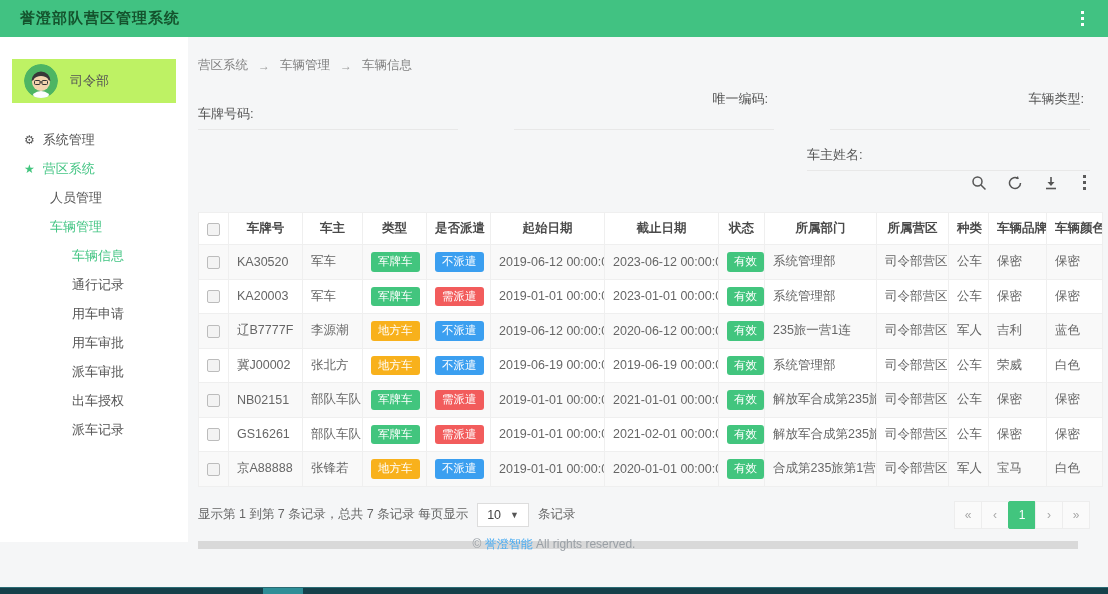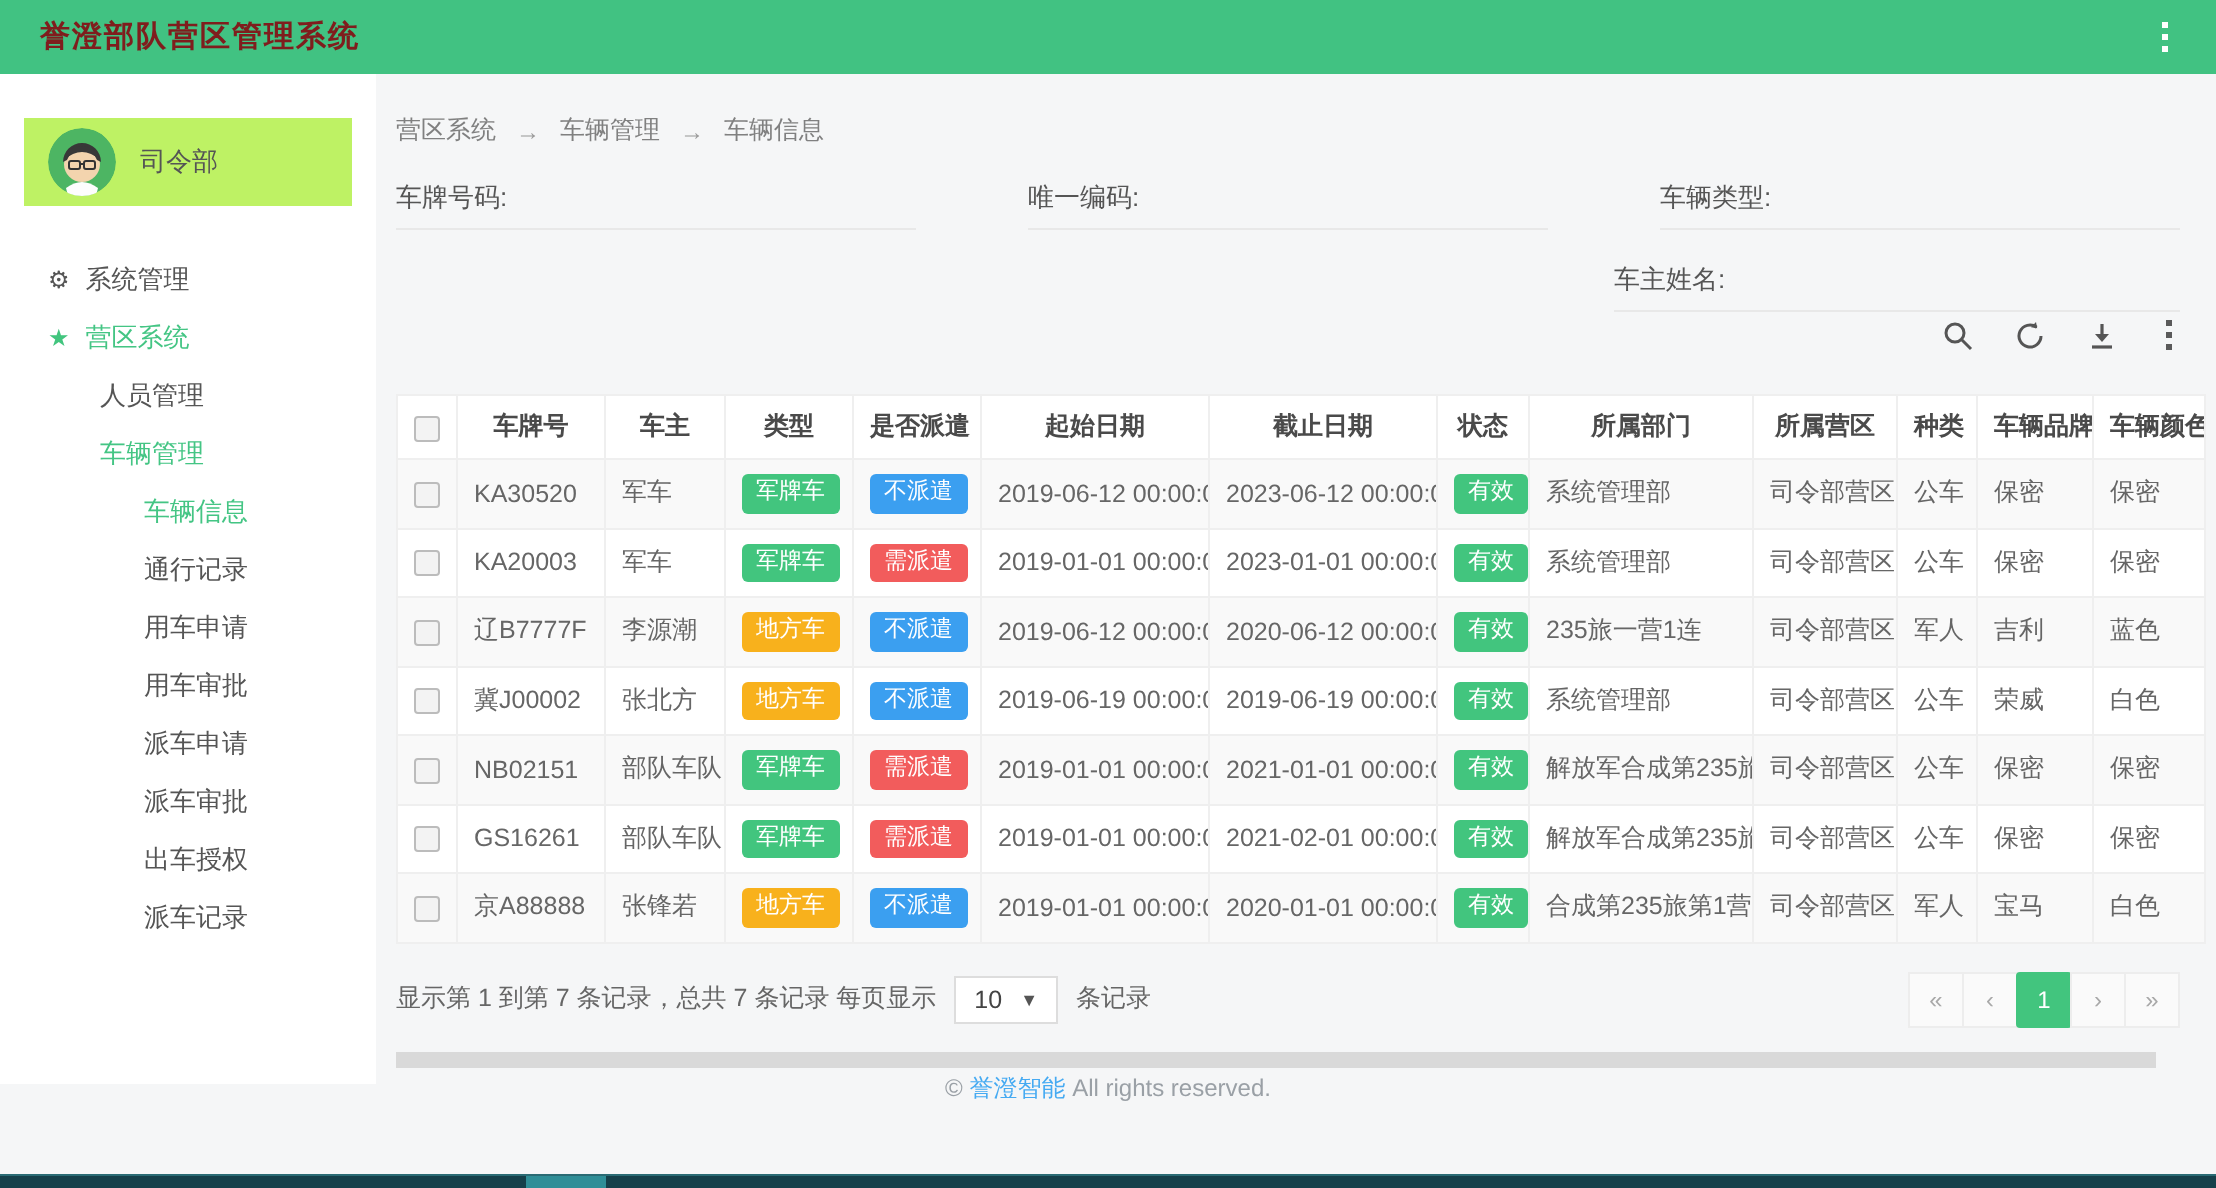--- a/index.html
+++ b/index.html
@@ -8,21 +8,21 @@
     font-family: "Liberation Sans", "DejaVu Sans", sans-serif;
     background:#f5f6f7; overflow:hidden; position:relative;
     color:#555;
   }
   
   .topbar {
     position:absolute; top:0; left:0; right:0; height:37px;
     background:#41c282; display:flex; align-items:center;
     justify-content:space-between; padding:0 20px;
   }
-  .topbar-title { color:#7f1d1d; font-size:15px; font-weight:bold; letter-spacing:1px; }
+  .topbar-title { color:#14532d; font-size:15px; font-weight:bold; letter-spacing:1px; }
   .kebab { display:flex; flex-direction:column; gap:3px; cursor:pointer; padding:4px; }
   .kebab i { width:3px; height:3px; background:#fff; display:block; }
   .kebab.dark i { background:#5a5a5a; width:3px; height:3px; }
   
   .sidebar {
     position:absolute; top:37px; left:0; width:188px; height:505px;
     background:#fff;
   }
   .user-card {
     margin:22px 12px 0 12px; background:#bef264; height:44px;
@@ -48,21 +48,21 @@
   }
   .crumb-sep { color:#9a9a9a; font-size:12px; }
   
   .filters { margin-top:16px; }
   .filter-row { display:flex; align-items:flex-end; }
   .filter-row + .filter-row { margin-top:16px;flex-direction:column; }
   .field {
     display:flex; align-items:flex-end; border-bottom:1px solid #e8e8e8;
     padding-bottom:6px; width:283px;
   }
-  .filter-row .field + .field { margin-left:56px; }
+  .filter-row .field + .field { margin-left:56px;flex-direction:column; }
   .field label { font-size:13px; color:#555; margin-right:6px; white-space:nowrap; }
   .field input {
     border:none; outline:none; background:transparent; flex:1;
     font-size:13px; color:#555; min-width:20px; font-family:inherit;
   }
   .toolbar { margin-left:auto; display:flex; align-items:center; gap:20px; padding-bottom:4px; }
   .tool-btn { cursor:pointer; display:flex; align-items:center; }
   .tool-btn svg { display:block; }
   
   .table-wrap { margin-top:14px; }
@@ -158,23 +158,20 @@
         <span>车辆信息</span>
       </div>
       <div class="menu-item lvl2">
         <span>通行记录</span>
       </div>
       <div class="menu-item lvl2">
         <span>用车申请</span>
       </div>
       <div class="menu-item lvl2">
         <span>用车审批</span>
-      </div>
-      <div class="menu-item lvl2">
-        <span>派车申请</span>
       </div>
       <div class="menu-item lvl2">
         <span>派车审批</span>
       </div>
       <div class="menu-item lvl2">
         <span>出车授权</span>
       </div>
       <div class="menu-item lvl2">
         <span>派车记录</span>
       </div>

